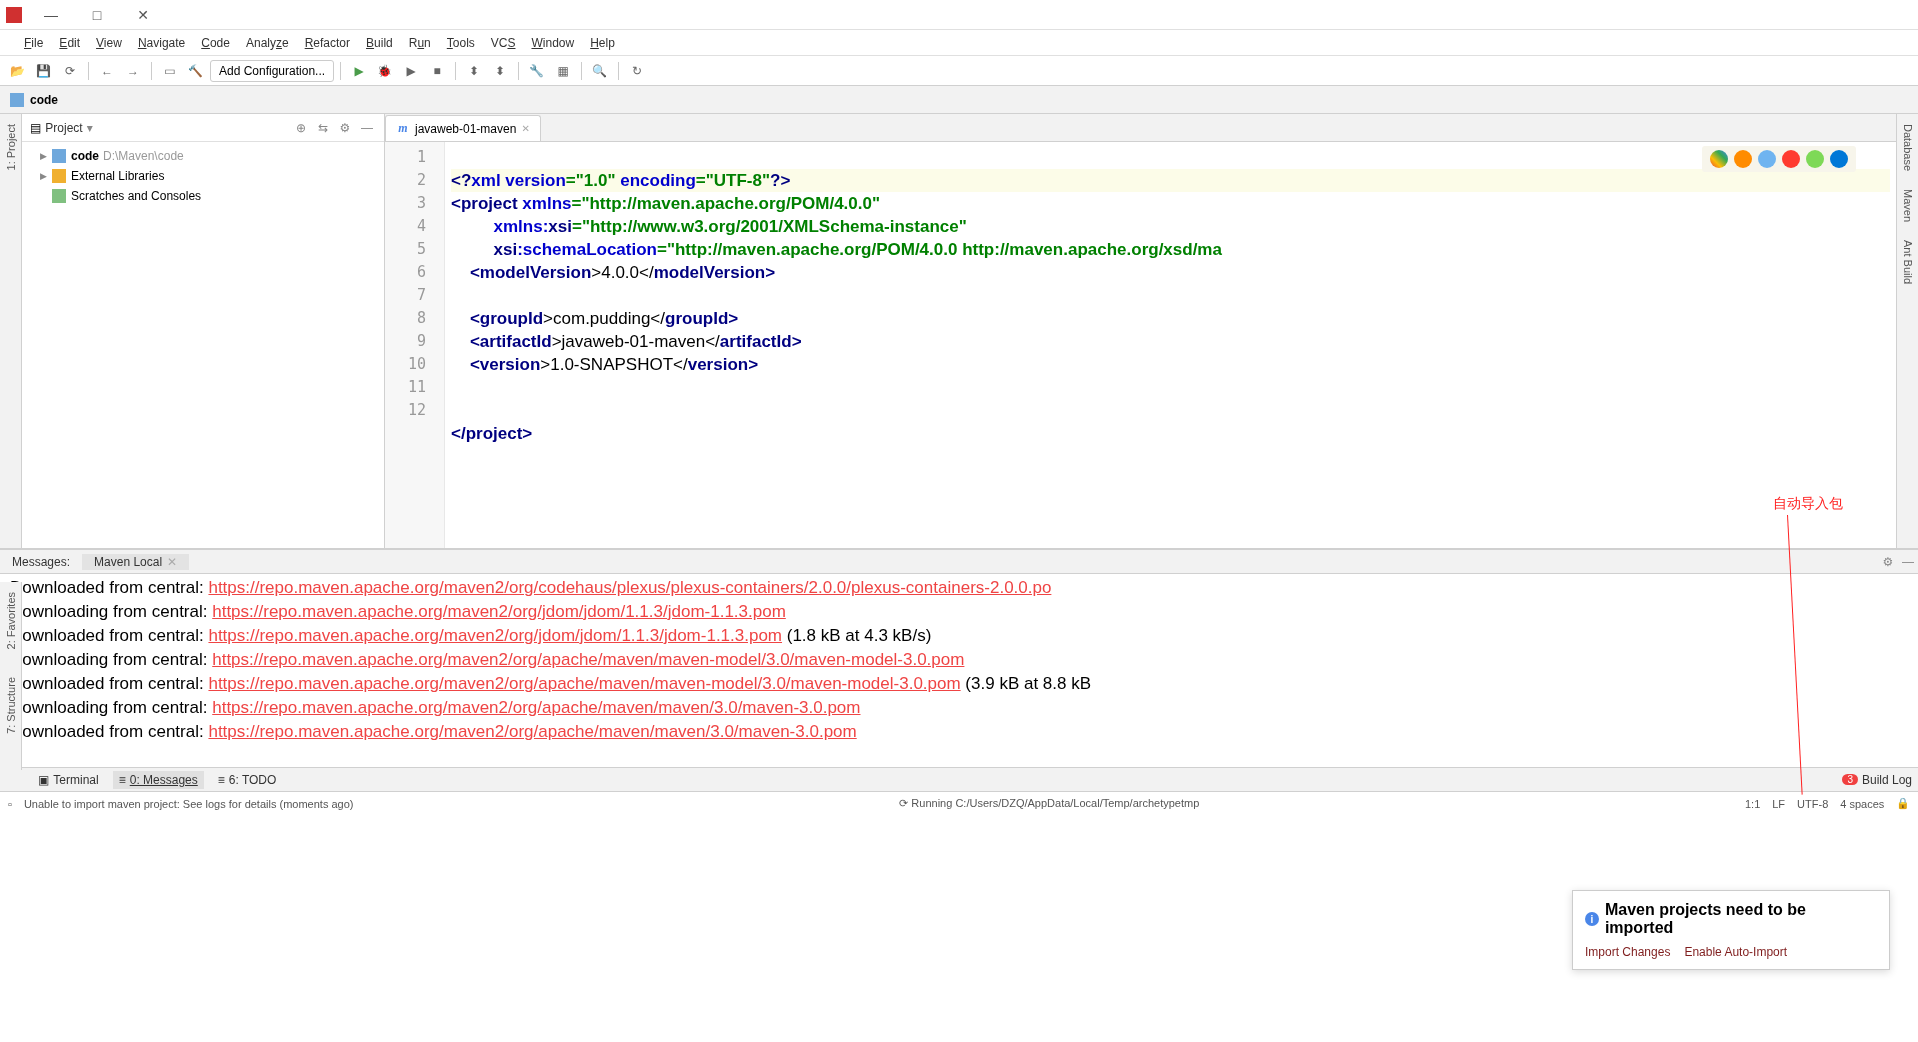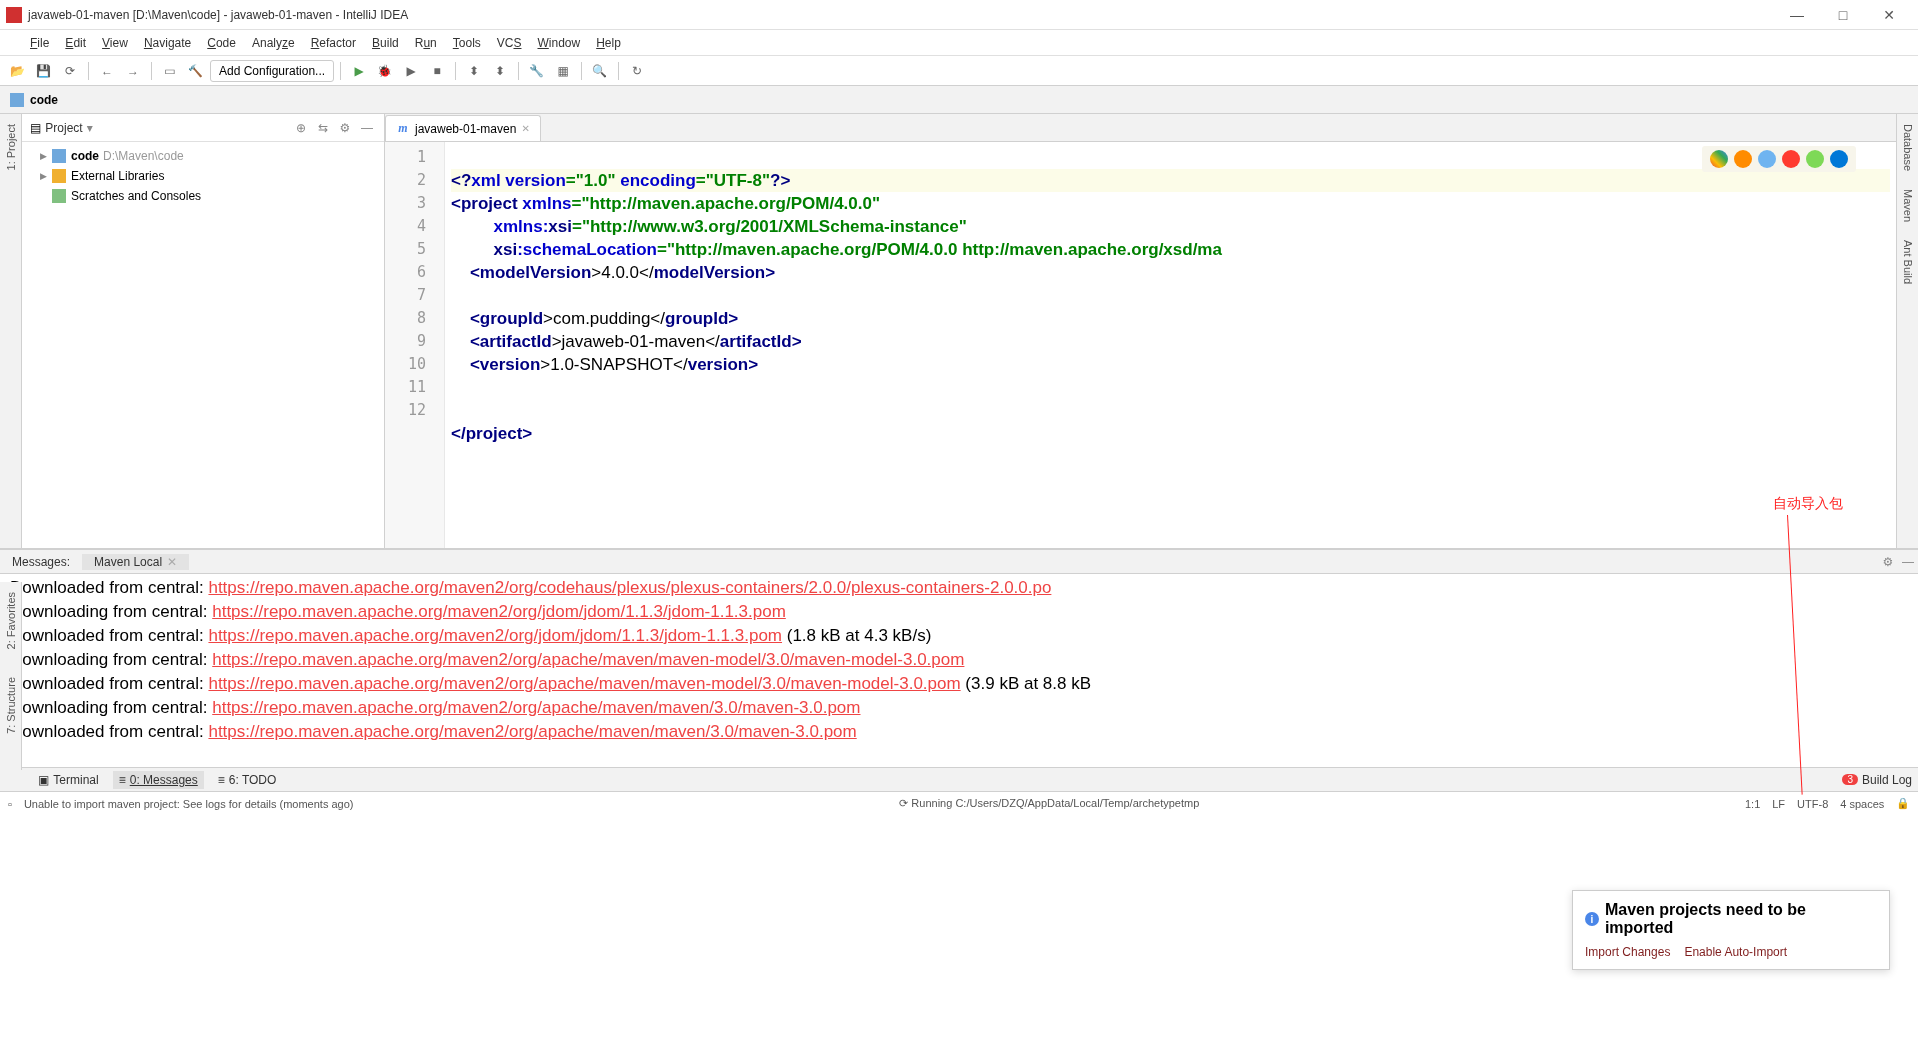--- a/index.html
+++ b/index.html
@@ -5,21 +5,21 @@
 * { margin:0; padding:0; box-sizing:border-box; font-family:"Segoe UI",Arial,sans-serif; }
 body { width:1918px; height:1042px; background:#fff; font-size:12px; color:#000; position:relative; overflow:hidden; }
 
 
 .titlebar { height:30px; background:#fff; display:flex; align-items:center; padding:0 6px; border-bottom:1px solid #e0e0e0; }
 .titlebar .app-icon { width:16px; height:16px; background:#d03030; margin-right:6px; }
 .titlebar .title { flex:1; color:#333; font-size:12px; }
 .winbtn { width:46px; height:28px; display:flex; align-items:center; justify-content:center; color:#555; font-size:14px; cursor:pointer; }
 
 
-.menubar { height:26px; display:flex; align-items:center; padding:0 22px; border-bottom:1px solid #e0e0e0; }
+.menubar { height:26px; display:flex; align-items:center; padding:0 16px; border-bottom:1px solid #e0e0e0; }
 .menubar span { padding:3px 8px; color:#333; cursor:pointer; }
 .menubar span u { text-decoration:underline; }
 
 
 .toolbar { height:30px; display:flex; align-items:center; padding:0 6px; border-bottom:1px solid #d0d0d0; gap:2px; }
 .tb-btn { width:24px; height:24px; display:flex; align-items:center; justify-content:center; color:#666; cursor:pointer; border-radius:3px; }
 .tb-sep { width:1px; height:18px; background:#ccc; margin:0 4px; }
 .addcfg { height:22px; border:1px solid #ccc; padding:0 8px; display:flex; align-items:center; background:#fff; cursor:pointer; border-radius:3px; }
 
 
@@ -114,21 +114,20 @@
 
 
 .leftbottom { position:absolute; left:0; top:582px; width:22px; height:188px; background:#f2f2f2; border-right:1px solid #d0d0d0; display:flex; flex-direction:column; align-items:center; }
 .leftbottom .vlabel { margin-top:6px; }
 </style>
 </head>
 <body>
 
 <div class="titlebar">
   <div class="app-icon"></div>
-  <div class="title">javaweb-01-maven [D:\Maven\code] - javaweb-01-maven - IntelliJ IDEA</div>
   <div class="winbtn">—</div>
   <div class="winbtn">□</div>
   <div class="winbtn">✕</div>
 </div>
 
 <div class="menubar">
   <span><u>F</u>ile</span>
   <span><u>E</u>dit</span>
   <span><u>V</u>iew</span>
   <span><u>N</u>avigate</span>

